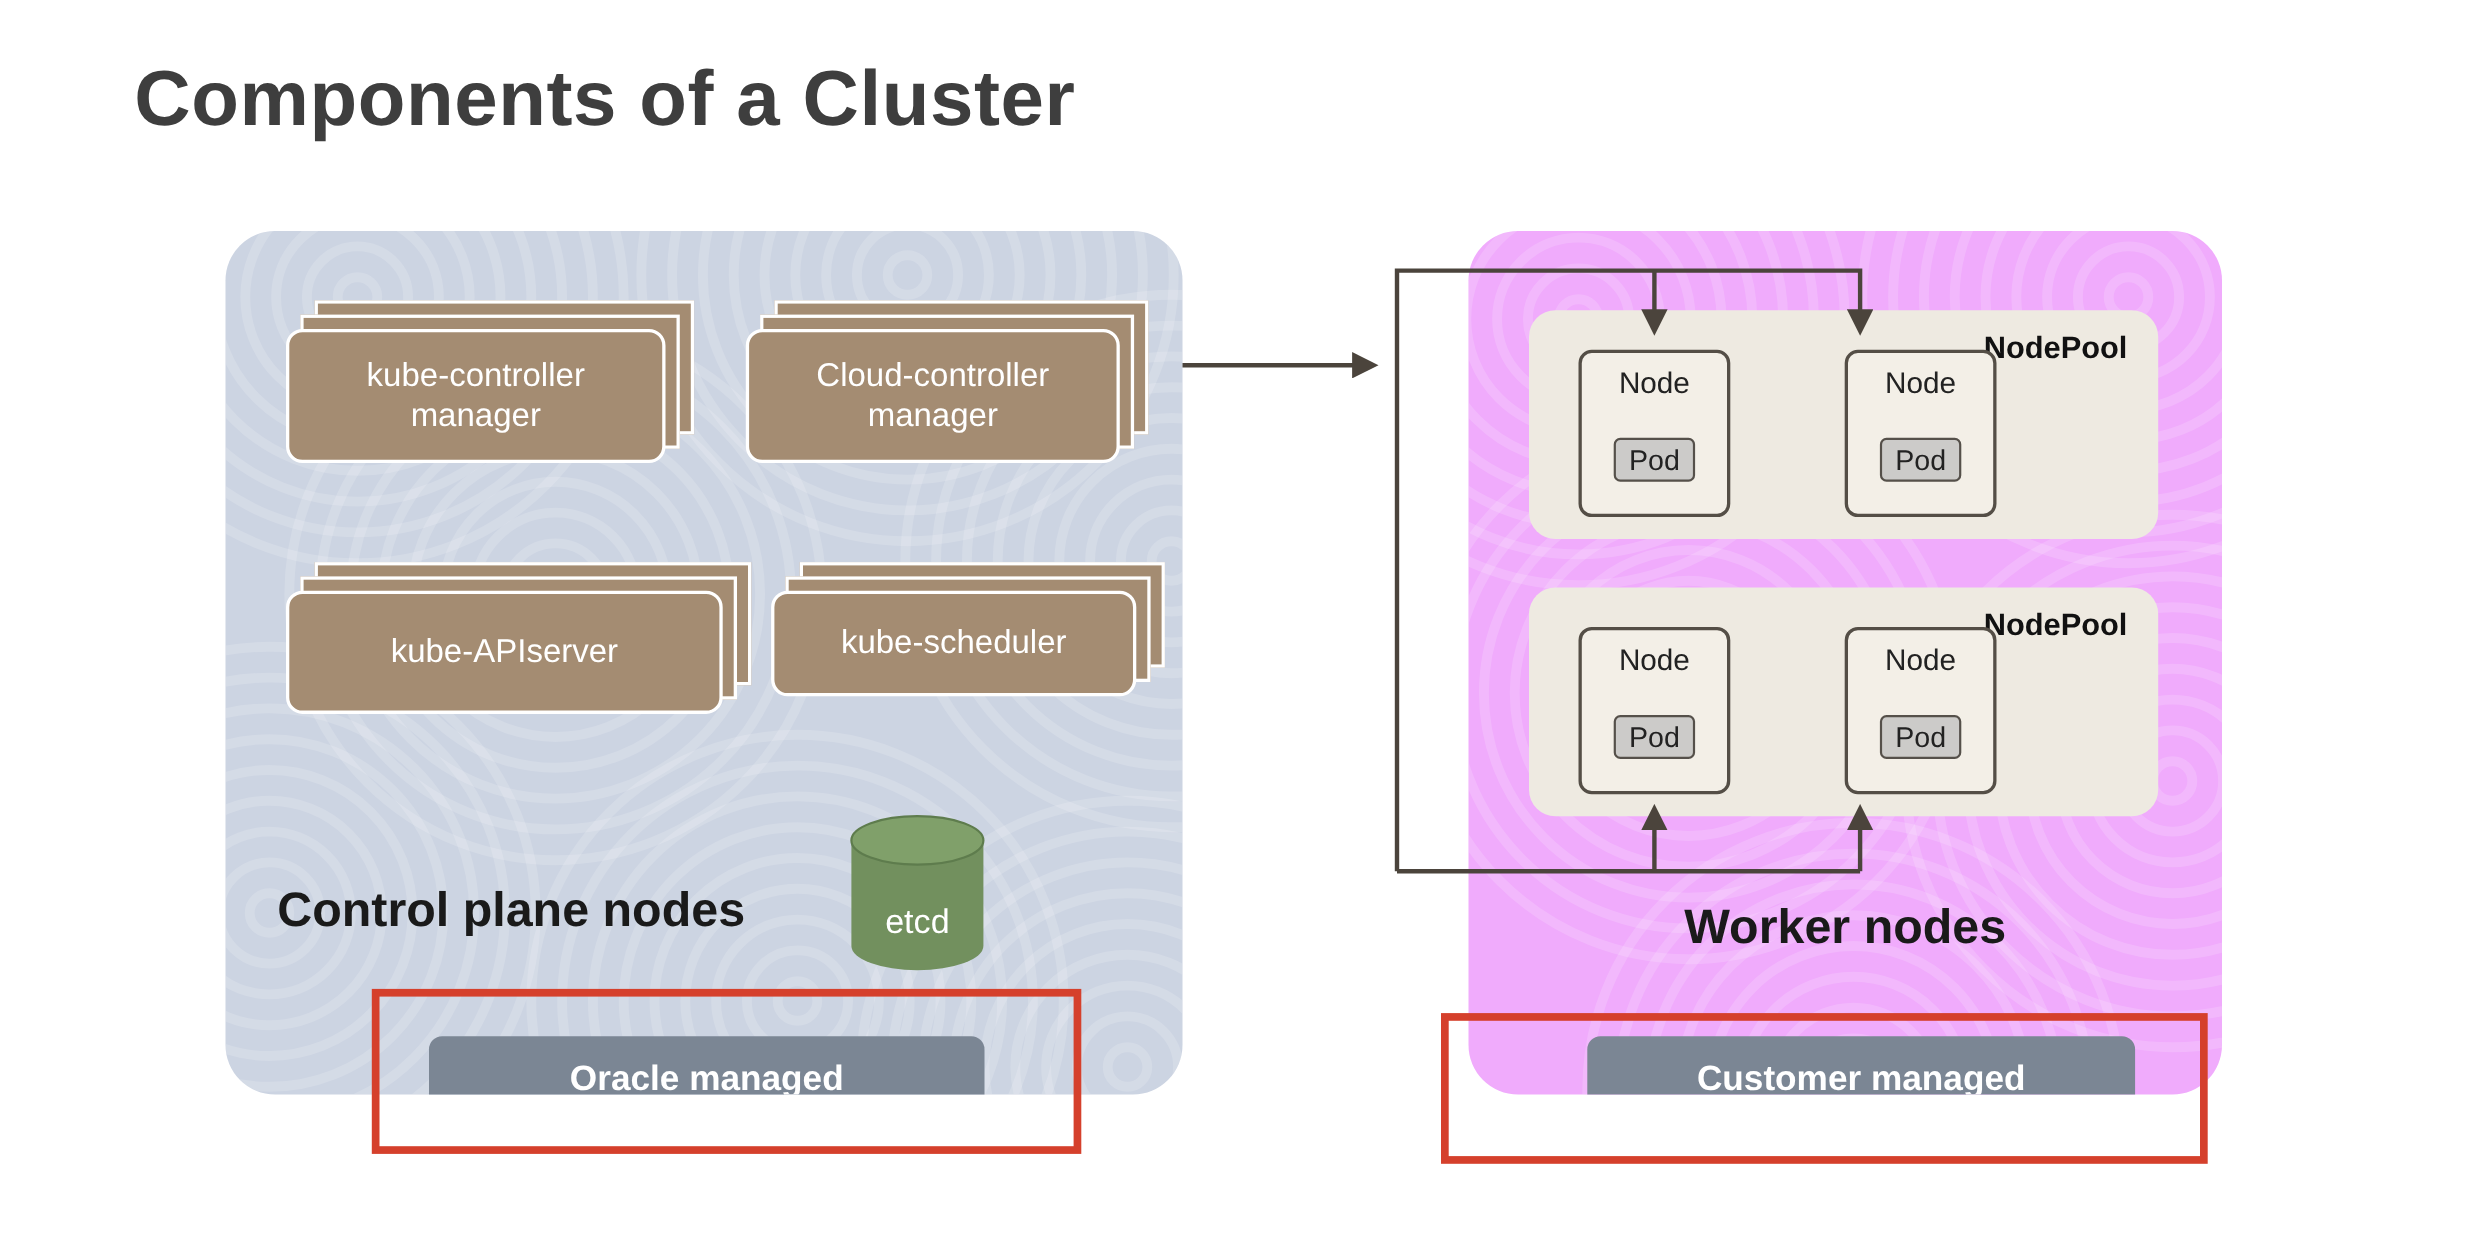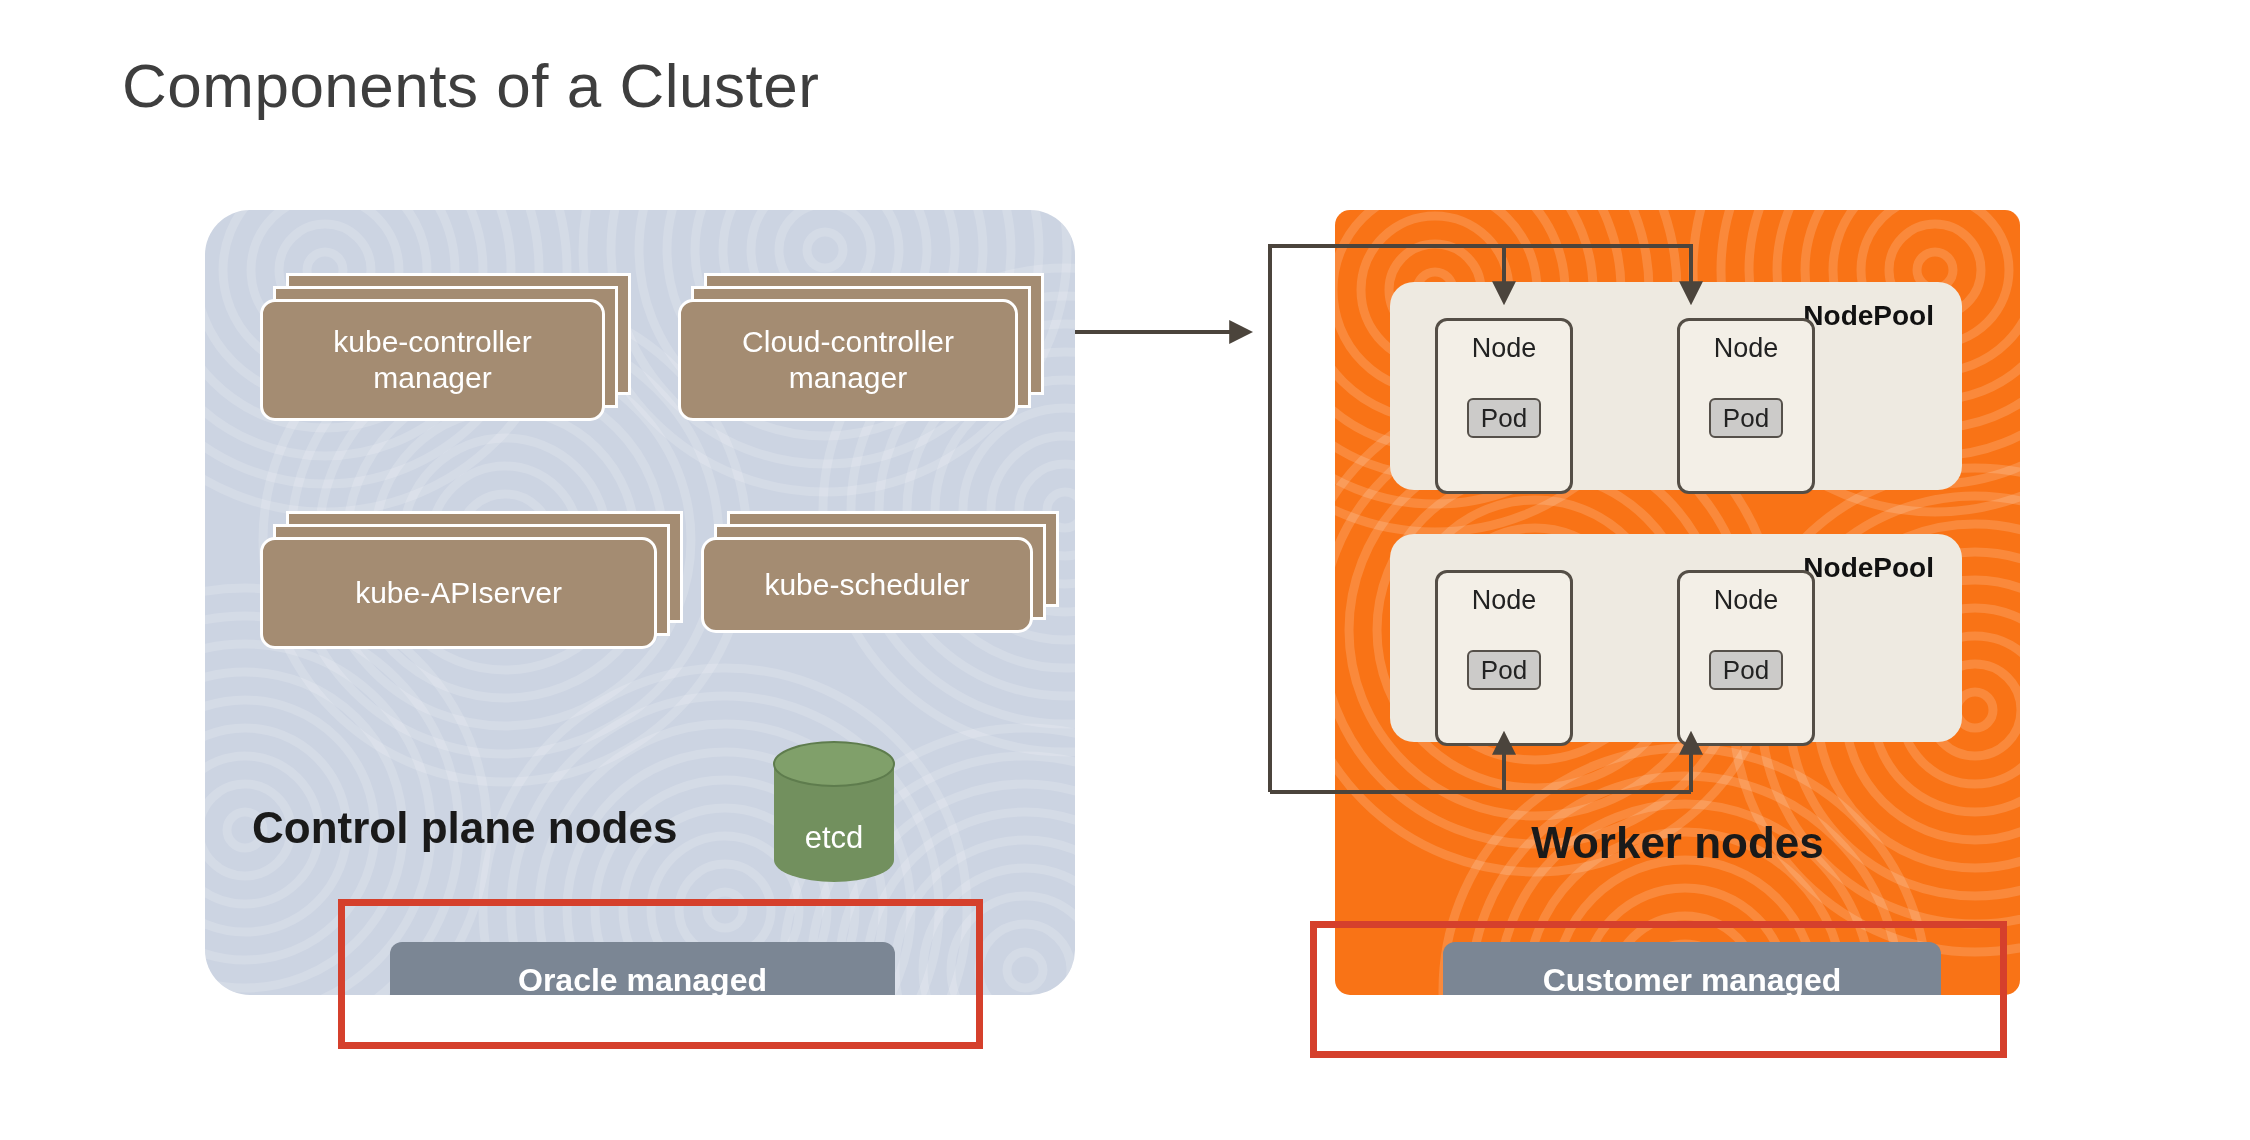--- a/index.html
+++ b/index.html
@@ -2,27 +2,27 @@
 <html><head>
 <meta charset="utf-8">
 <style>
   html,body { margin:0; padding:0; background:#ffffff; }
   .stage {
     position:relative; width:2250px; height:1140px; background:#ffffff;
     font-family:"Liberation Sans", sans-serif; overflow:hidden;
   }
   .page-title {
     position:absolute; left:122px; top:50px; margin:0;
-    font-size:62px; font-weight:400; color:#3e3e3e; letter-spacing:0.5px;
+    font-size:71px; font-weight:700; color:#3e3e3e; letter-spacing:0.5px;
   }
 
   
   .panel { position:absolute; border-radius:45px; overflow:hidden; }
   .panel.control { left:205px; top:210px; width:870px; height:785px; background:#ccd4e2; }
-  .panel.worker  { left:1335px; top:210px; width:685px; height:785px; background:#f97316;border-radius:15px; }
+  .panel.worker  { left:1335px; top:210px; width:685px; height:785px; background:#f0abfc; }
   svg.texture { position:absolute; left:0; top:0; pointer-events:none; }
 
   
   .card-stack { position:absolute; }
   .sheet { position:absolute; left:0; top:0; right:0; bottom:0;
            background:#a48c72; border:3px solid #ffffff; box-sizing:border-box; }
   .sheet.s2 { transform:translate(26px,-26px); }
   .sheet.s1 { transform:translate(13px,-13px); }
   .sheet.front { display:flex; align-items:center; justify-content:center;
                  color:#ffffff; font-size:30px; line-height:1.2; text-align:center;
@@ -61,21 +61,21 @@
     position:absolute; width:572px; height:208px; border-radius:24px;
     background:#eeeae1;
   }
   .nodepool.p1 { left:55px; top:72px; }
   .nodepool.p2 { left:55px; top:324px; }
   .nodepool-label {
     position:absolute; right:28px; top:18px;
     font-size:28px; font-weight:700; color:#111111;
   }
   .node {
-    position:absolute; top:36px; width:138px; height:176px; box-sizing:border-box;
+    position:absolute; top:36px; width:138px; height:152px; box-sizing:border-box;
     background:#f3efe7; border:3px solid #544e46; border-radius:12px;
     display:flex; flex-direction:column; align-items:center; padding-top:12px;
   }
   .node.a { left:45px; }
   .node.b { left:287px; }
   .node-label { font-size:27px; color:#222222; }
   .pod {
     margin-top:34px; width:74px; height:40px; box-sizing:border-box;
     background:#cccbc9; border:2px solid #55504a; border-radius:6px;
     display:flex; align-items:center; justify-content:center;

